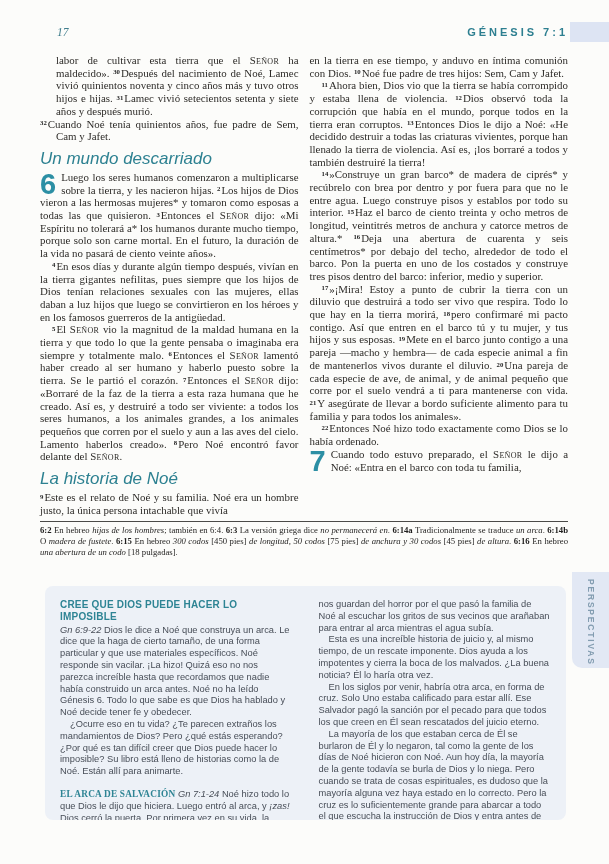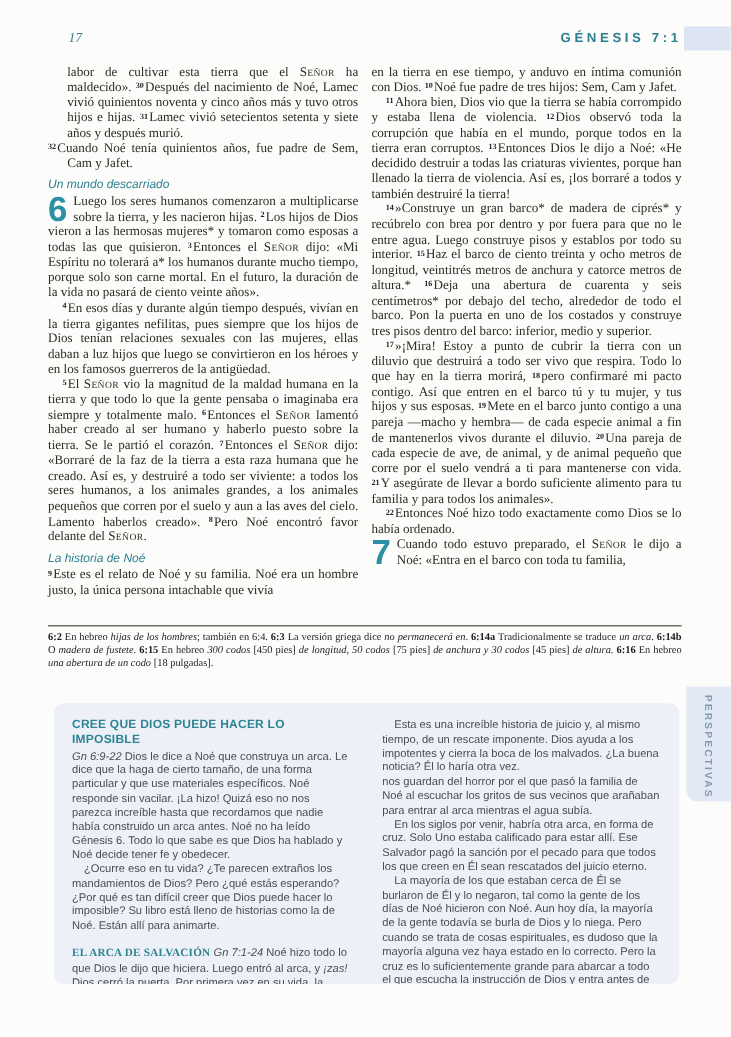--- a/index.html
+++ b/index.html
@@ -13,21 +13,21 @@
   .book-ref{font-family:"Liberation Sans",sans-serif;font-size:11px;font-weight:bold;letter-spacing:3px;color:#2d7f90;}
   .corner-tab{position:absolute;top:22px;right:0;width:39px;height:20px;background:#dde4f3;}
   
   .columns{position:absolute;top:54px;left:40px;width:528px;display:grid;grid-template-columns:1fr 1fr;column-gap:11px;}
   .col{min-width:0;}
   .para{margin:0;font-size:10.9px;line-height:12.7px;text-align:justify;}
   .para.ind{text-indent:12px;}
   .para.cont{padding-left:16px;}
   .para.hang{padding-left:16px;text-indent:-16px;}
   .section-h{margin:6px 0 2px;font-family:"Liberation Sans",sans-serif;font-style:italic;font-weight:normal;
-    font-size:10px;color:#2d8191;}
+    font-size:17px;color:#2d8191;}
   .dropcap{float:left;font-family:"Liberation Sans",sans-serif;font-weight:bold;font-size:29px;line-height:24px;
     color:#2c8fa4;margin:1px 5px 0 0;}
   sup.v{font-size:0.62em;line-height:0;position:relative;top:-0.35em;vertical-align:baseline;margin-right:1px;font-weight:bold;color:#222;}
   .sc{font-variant:small-caps;letter-spacing:.3px;}
   .it{font-style:italic;text-align:right;}
   .fb{font-weight:bold;}
   .hb{font-family:Liberation Serif, serif;font-weight:bold;color:#2e8494;letter-spacing:.2px;}
   
   .footnotes{position:absolute;left:40px;width:528px;top:521px;border-top:1px solid #4b4a48;padding-top:3px;}
   .footnotes .para{font-size:8.7px;line-height:10.8px;color:#1f1e1d;}
@@ -85,22 +85,22 @@
 
   <div class="panel">
     <div class="panel-cols">
       <div class="col">
           <h4 class="note-h">CREE QUE DIOS PUEDE HACER LO IMPOSIBLE</h4>
           <p class="para"><span class="it">Gn 6:9-22</span><span>  Dios le dice a Noé que construya un arca. Le dice que la haga de cierto tamaño, de una forma particular y que use materiales específicos. Noé responde sin vacilar. ¡La hizo! Quizá eso no nos parezca increíble hasta que recordamos que nadie había construido un arca antes. Noé no ha leído Génesis 6. Todo lo que sabe es que Dios ha hablado y Noé decide tener fe y obedecer.</span></p>
           <p class="para ind"><span>¿Ocurre eso en tu vida? ¿Te parecen extraños los mandamientos de Dios? Pero ¿qué estás esperando? ¿Por qué es tan difícil creer que Dios puede hacer lo imposible? Su libro está lleno de historias como la de Noé. Están allí para animarte.</span></p>
           <p class="para mt"><span class="hb">EL ARCA DE SALVACIÓN</span><span>  </span><span class="it">Gn 7:1-24</span><span>  Noé hizo todo lo que Dios le dijo que hiciera. Luego entró al arca, y </span><span class="it">¡zas!</span><span> Dios cerró la puerta. Por primera vez en su vida, la gente de afuera sintió lluvia sobre sus hombros. Tristemente, era demasiado tarde. La puerta estaba cerrada. Las Escrituras</span></p>
         </div>
       <div class="col">
+          <p class="para"><span>nos guardan del horror por el que pasó la familia de Noé al escuchar los gritos de sus vecinos que arañaban para entrar al arca mientras el agua subía.</span></p>
           <p class="para ind"><span>Esta es una increíble historia de juicio y, al mismo tiempo, de un rescate imponente. Dios ayuda a los impotentes y cierra la boca de los malvados. ¿La buena noticia? Él lo haría otra vez.</span></p>
-          <p class="para"><span>nos guardan del horror por el que pasó la familia de Noé al escuchar los gritos de sus vecinos que arañaban para entrar al arca mientras el agua subía.</span></p>
           <p class="para ind"><span>En los siglos por venir, habría otra arca, en forma de cruz. Solo Uno estaba calificado para estar allí. Ese Salvador pagó la sanción por el pecado para que todos los que creen en Él sean rescatados del juicio eterno.</span></p>
           <p class="para ind"><span>La mayoría de los que estaban cerca de Él se burlaron de Él y lo negaron, tal como la gente de los días de Noé hicieron con Noé. Aun hoy día, la mayoría de la gente todavía se burla de Dios y lo niega. Pero cuando se trata de cosas espirituales, es dudoso que la mayoría alguna vez haya estado en lo correcto. Pero la cruz es lo suficientemente grande para abarcar a todo el que escucha la instrucción de Dios y entra antes de que Dios cierre la puerta y sea demasiado tarde.</span></p>
         </div>
     </div>
   </div>
 
   <div class="side-tab">
     <span>PERSPECTIVAS</span>
   </div>
 

